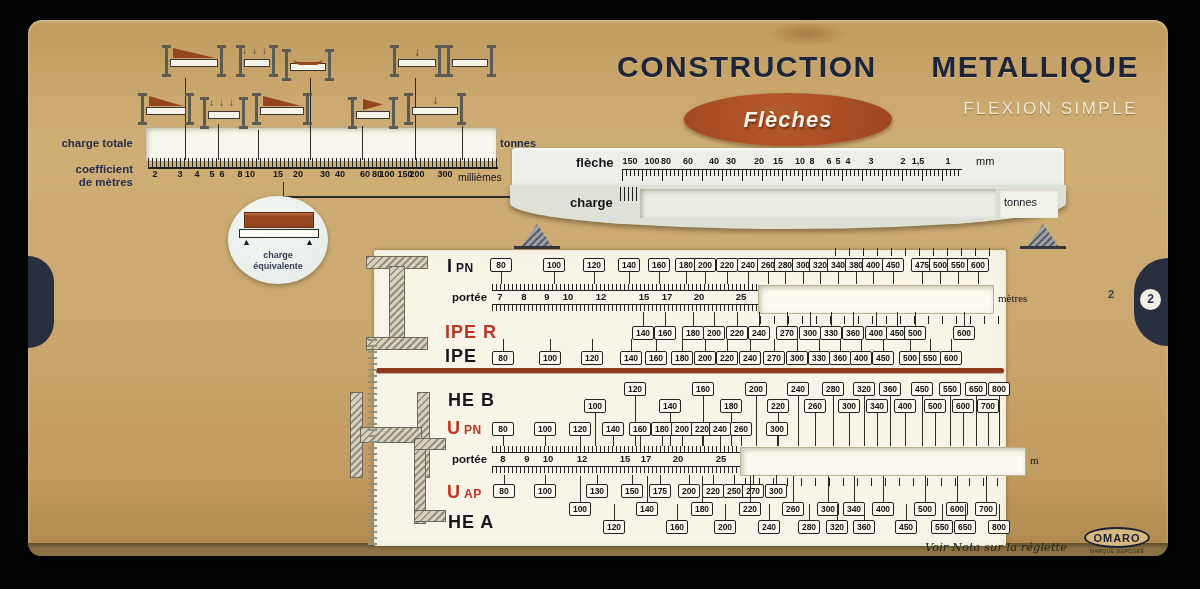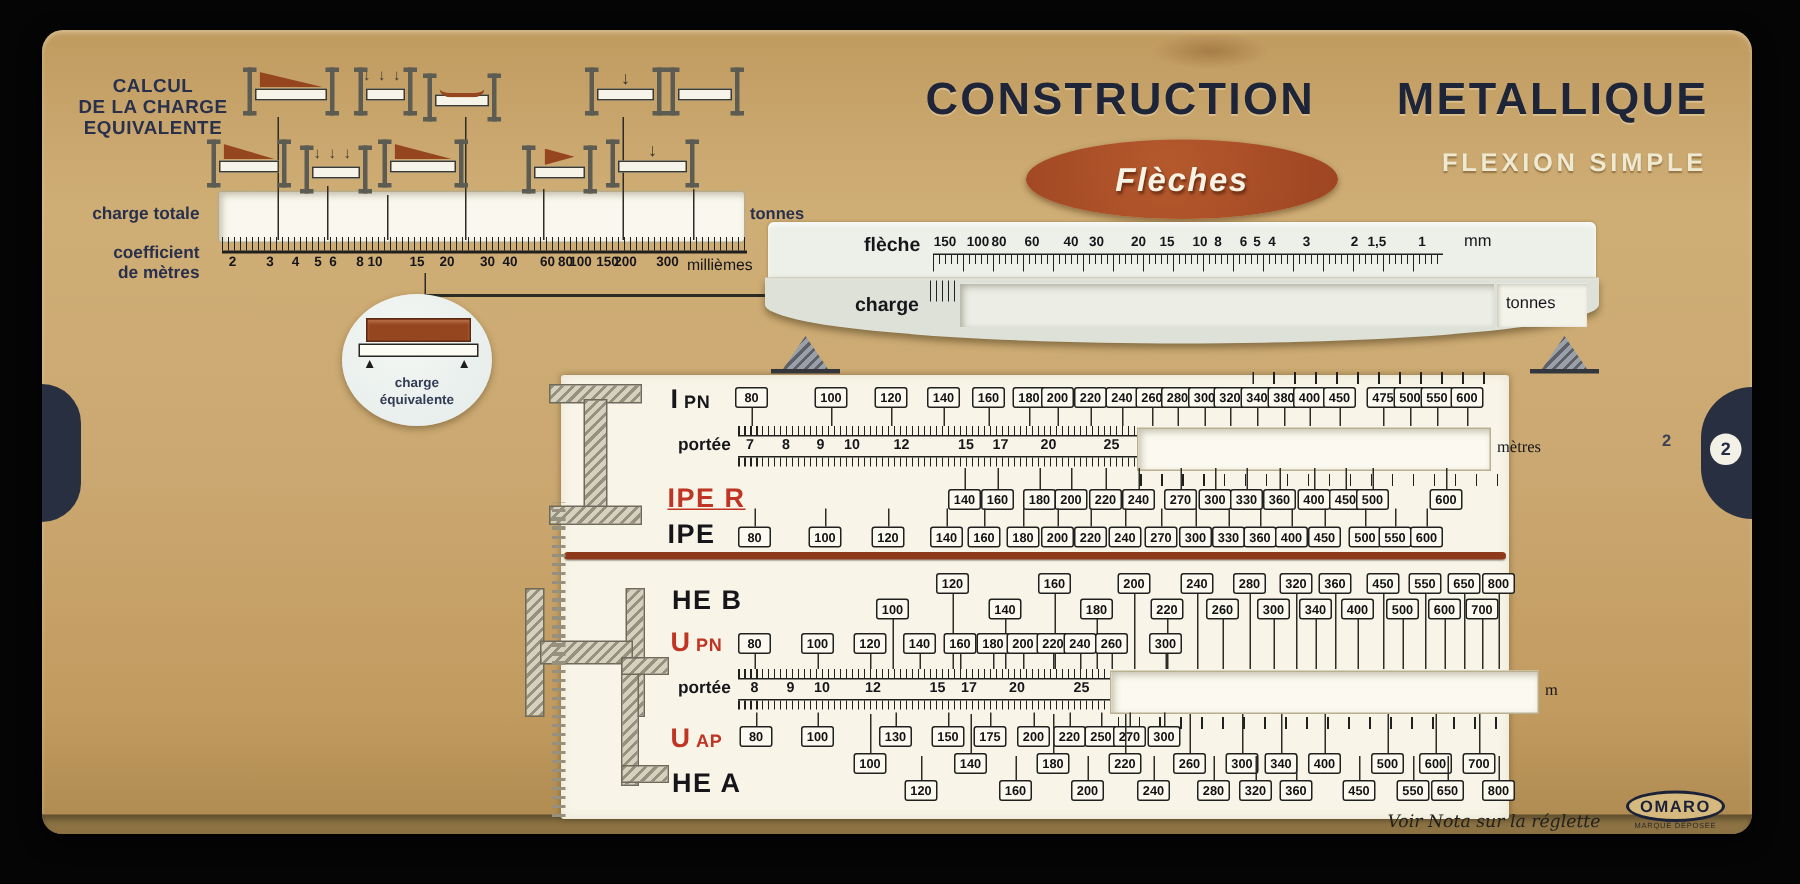--- a/index.html
+++ b/index.html
@@ -41,21 +41,21 @@
   
   #main-title{position:absolute;left:617px;top:50px;width:522px;display:flex;justify-content:space-between;
         color:#1e2538;font-weight:bold;font-size:30px;letter-spacing:1.5px;
         text-shadow:0 1px 0 rgba(255,240,210,.35);}
   #badge{position:absolute;left:684px;top:93px;width:208px;height:53px;border-radius:50%;
         background:radial-gradient(circle at 45% 35%,#b5592d,#9d4421);box-shadow:0 2px 4px rgba(60,30,5,.45);
         display:flex;align-items:center;justify-content:center;}
   #badge span{color:#f6f2e4;font-style:italic;font-weight:bold;font-size:22px;letter-spacing:1px;
         text-shadow:1px 2px 2px rgba(60,20,0,.6);}
   #subtitle{position:absolute;left:900px;top:99px;width:238px;text-align:right;color:#efe9d2;
-        font-weight:bold;font-size:17px;letter-spacing:2.5px;text-shadow:0 1px 1px rgba(90,60,20,.5);}
+        font-weight:normal;font-size:17px;letter-spacing:2.5px;text-shadow:0 1px 1px rgba(90,60,20,.5);}
   
   #slider-top{position:absolute;left:512px;top:148px;width:552px;height:37px;background:#edf0e9;
         border-radius:4px 4px 0 0;box-shadow:inset 0 2px 3px rgba(255,255,255,.7),0 0 2px rgba(80,60,20,.4);}
   #slider-bottom{position:absolute;left:510px;top:185px;width:556px;height:44px;background:#dde1d8;
         border-radius:0 0 50% 50% / 0 0 26px 26px;box-shadow:0 3px 5px rgba(50,40,10,.45);}
   #slider-slot{position:absolute;left:640px;top:189px;width:356px;height:29px;background:#eceee6;
         box-shadow:inset 2px 2px 5px rgba(60,50,20,.35);}
   #tonnes-chip{position:absolute;left:998px;top:189px;width:60px;height:29px;background:#f4f3ea;
         box-shadow:inset 1px 1px 3px rgba(60,50,20,.25);}
   #fleche-label{position:absolute;left:576px;top:155px;font-weight:bold;font-size:13px;color:#15151a;}
@@ -125,25 +125,20 @@
   .pw{position:absolute;left:23px;top:10px;width:14px;height:73px;}
 </style>
 </head>
 <body>
 
 <div id="stage">
   <div id="card"></div>
   <div id="card-bottom"></div>
   <div id="stain"></div>
 
-  <div id="calc-title">
-    <div>CALCUL</div>
-    <div>DE LA CHARGE</div>
-    <div>EQUIVALENTE</div>
-  </div>
 
   <div class="side-label" style="left:48px;top:137px;">charge totale</div>
   <div id="charge-window"></div>
   <div id="tonnes-top">tonnes</div>
   <div class="side-label" style="left:48px;top:163px;">coefficient</div>
   <div class="side-label" style="left:48px;top:176px;">de mètres</div>
   <div id="coeff-strip"></div>
   <div id="millieme">millièmes</div>
 
   <div class="dline" style="left:185px;top:78px;width:1px;height:82px;"></div>
@@ -371,21 +366,21 @@
     <div class="rnum" style="left: 547px; top: 291px;">9</div>
     <div class="rnum" style="left: 568px; top: 291px;">10</div>
     <div class="rnum" style="left: 601px; top: 291px;">12</div>
     <div class="rnum" style="left: 644px; top: 291px;">15</div>
     <div class="rnum" style="left: 667px; top: 291px;">17</div>
     <div class="rnum" style="left: 699px; top: 291px;">20</div>
     <div class="rnum" style="left: 741px; top: 291px;">25</div>
     <div class="ticks tt" style="left: 492px; top: 304px; width: 266px;"></div>
     <div class="swin" style="left: 758px; top: 285px; width: 234px;"></div>
     <div class="unitlbl" style="left: 998px; top: 292px;">mètres</div>
-    <div class="rowlbl" style="left: 445px; top: 322px; color: rgb(191, 52, 34); text-decoration: underline;">
+    <div class="rowlbl" style="left: 445px; top: 322px; color: rgb(191, 52, 34);">
       <span class="big">IPE R</span>
     </div>
     <div class="stem" style="left: 643px; top: 312px; height: 14px;"></div>
     <div class="nbox" style="left: 643px; top: 326px;">140</div>
     <div class="stem" style="left: 665px; top: 312px; height: 14px;"></div>
     <div class="nbox" style="left: 665px; top: 326px;">160</div>
     <div class="stem" style="left: 693px; top: 312px; height: 14px;"></div>
     <div class="nbox" style="left: 693px; top: 326px;">180</div>
     <div class="stem" style="left: 714px; top: 312px; height: 14px;"></div>
     <div class="nbox" style="left: 714px; top: 326px;">200</div>

